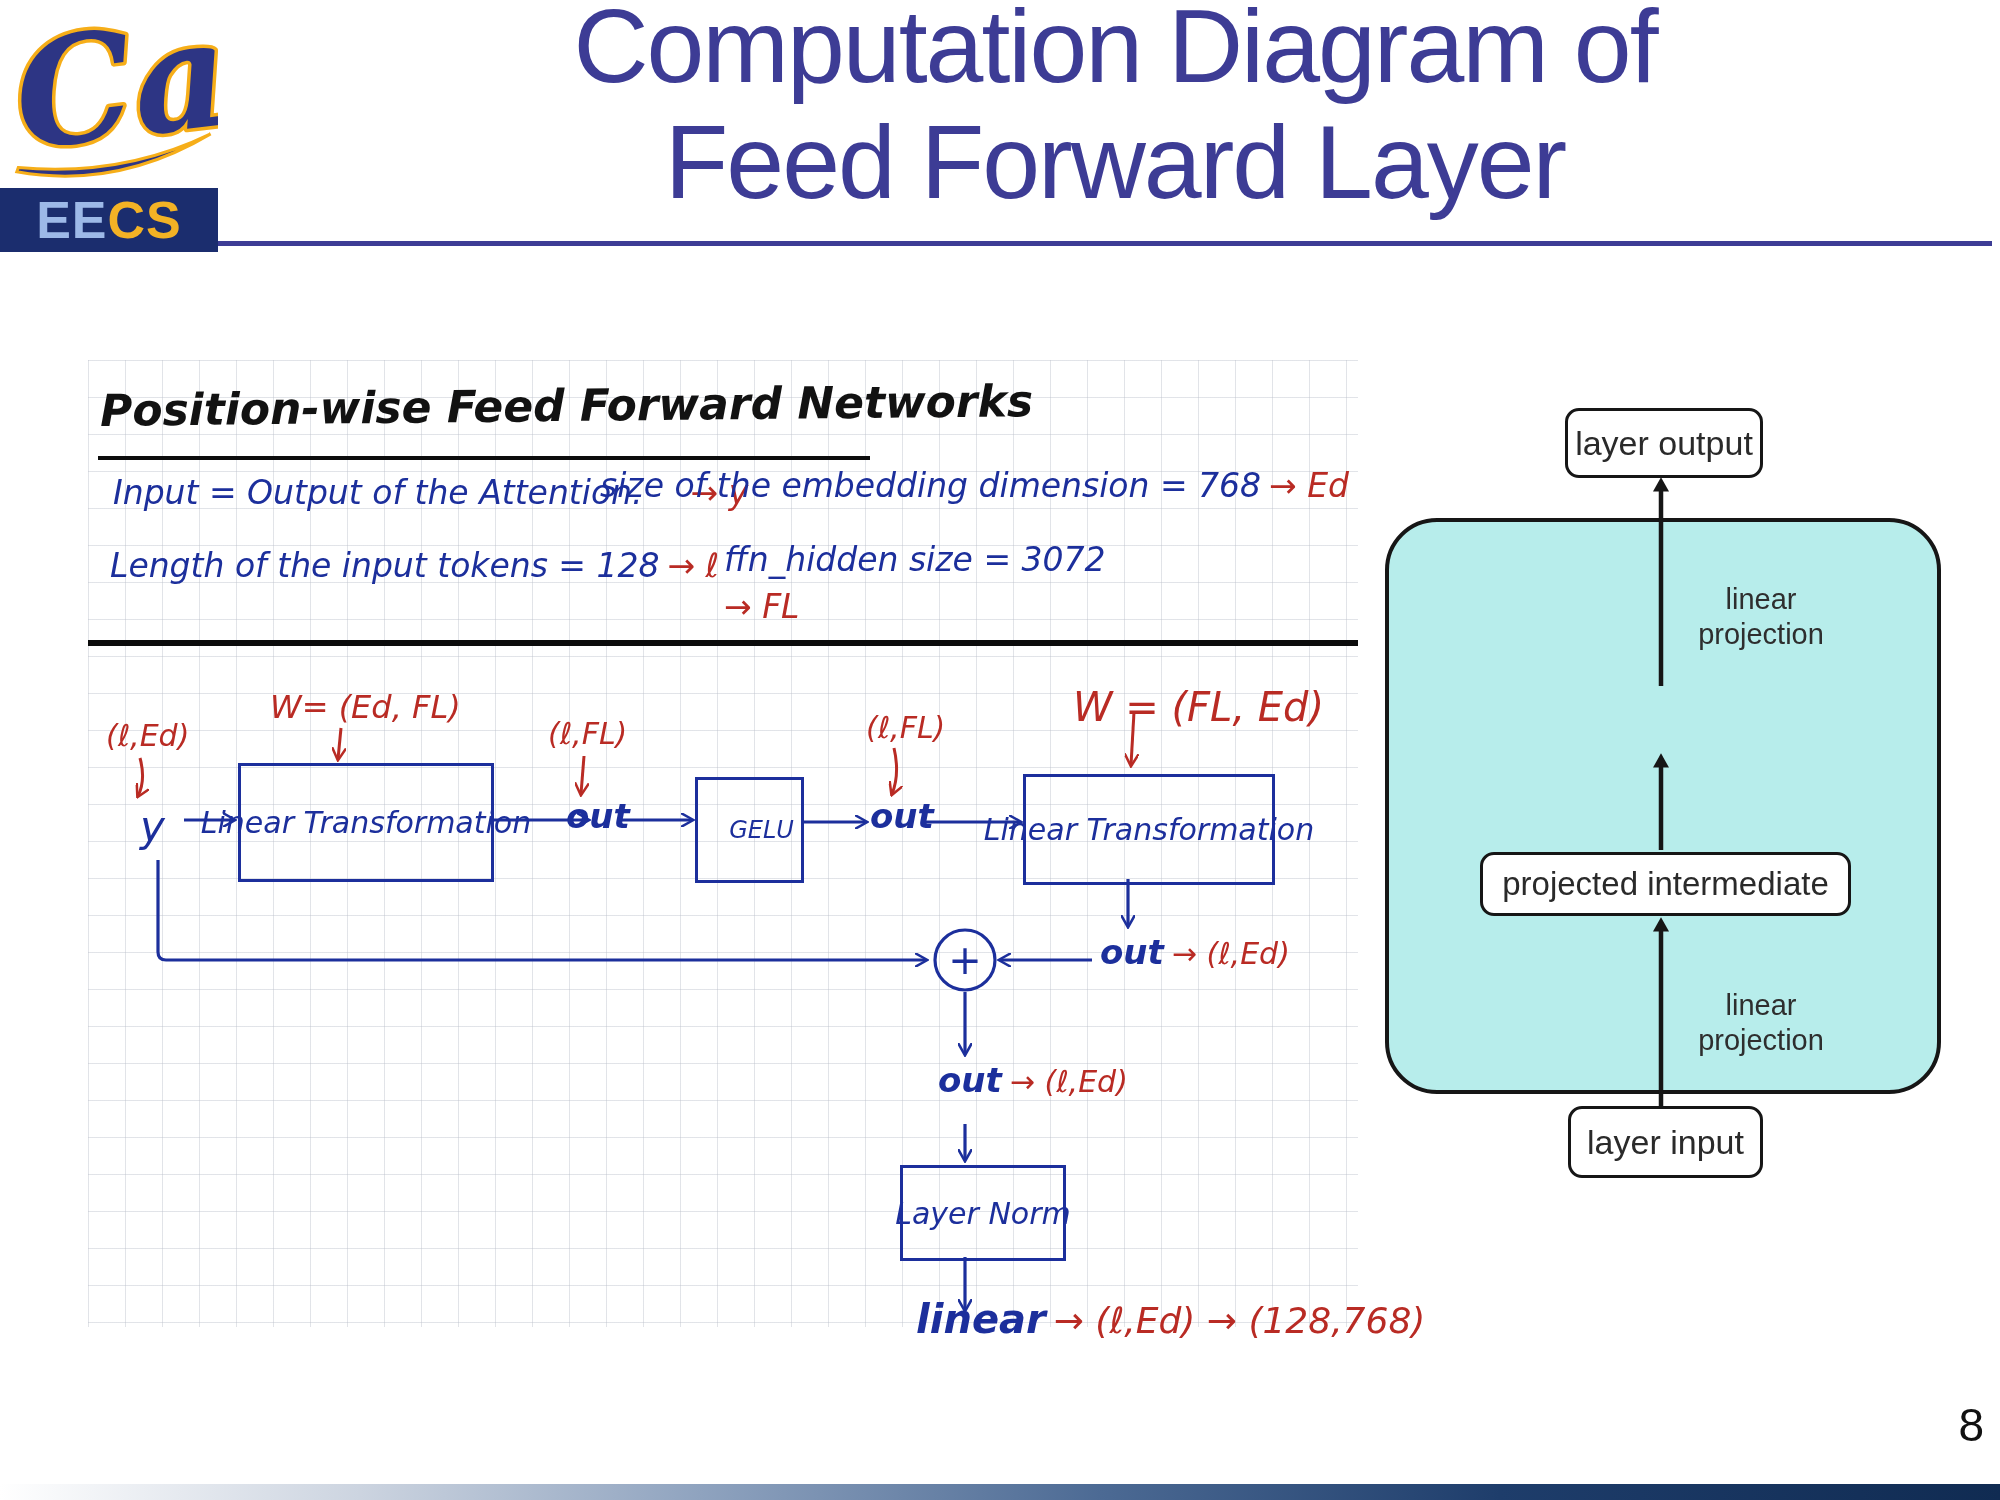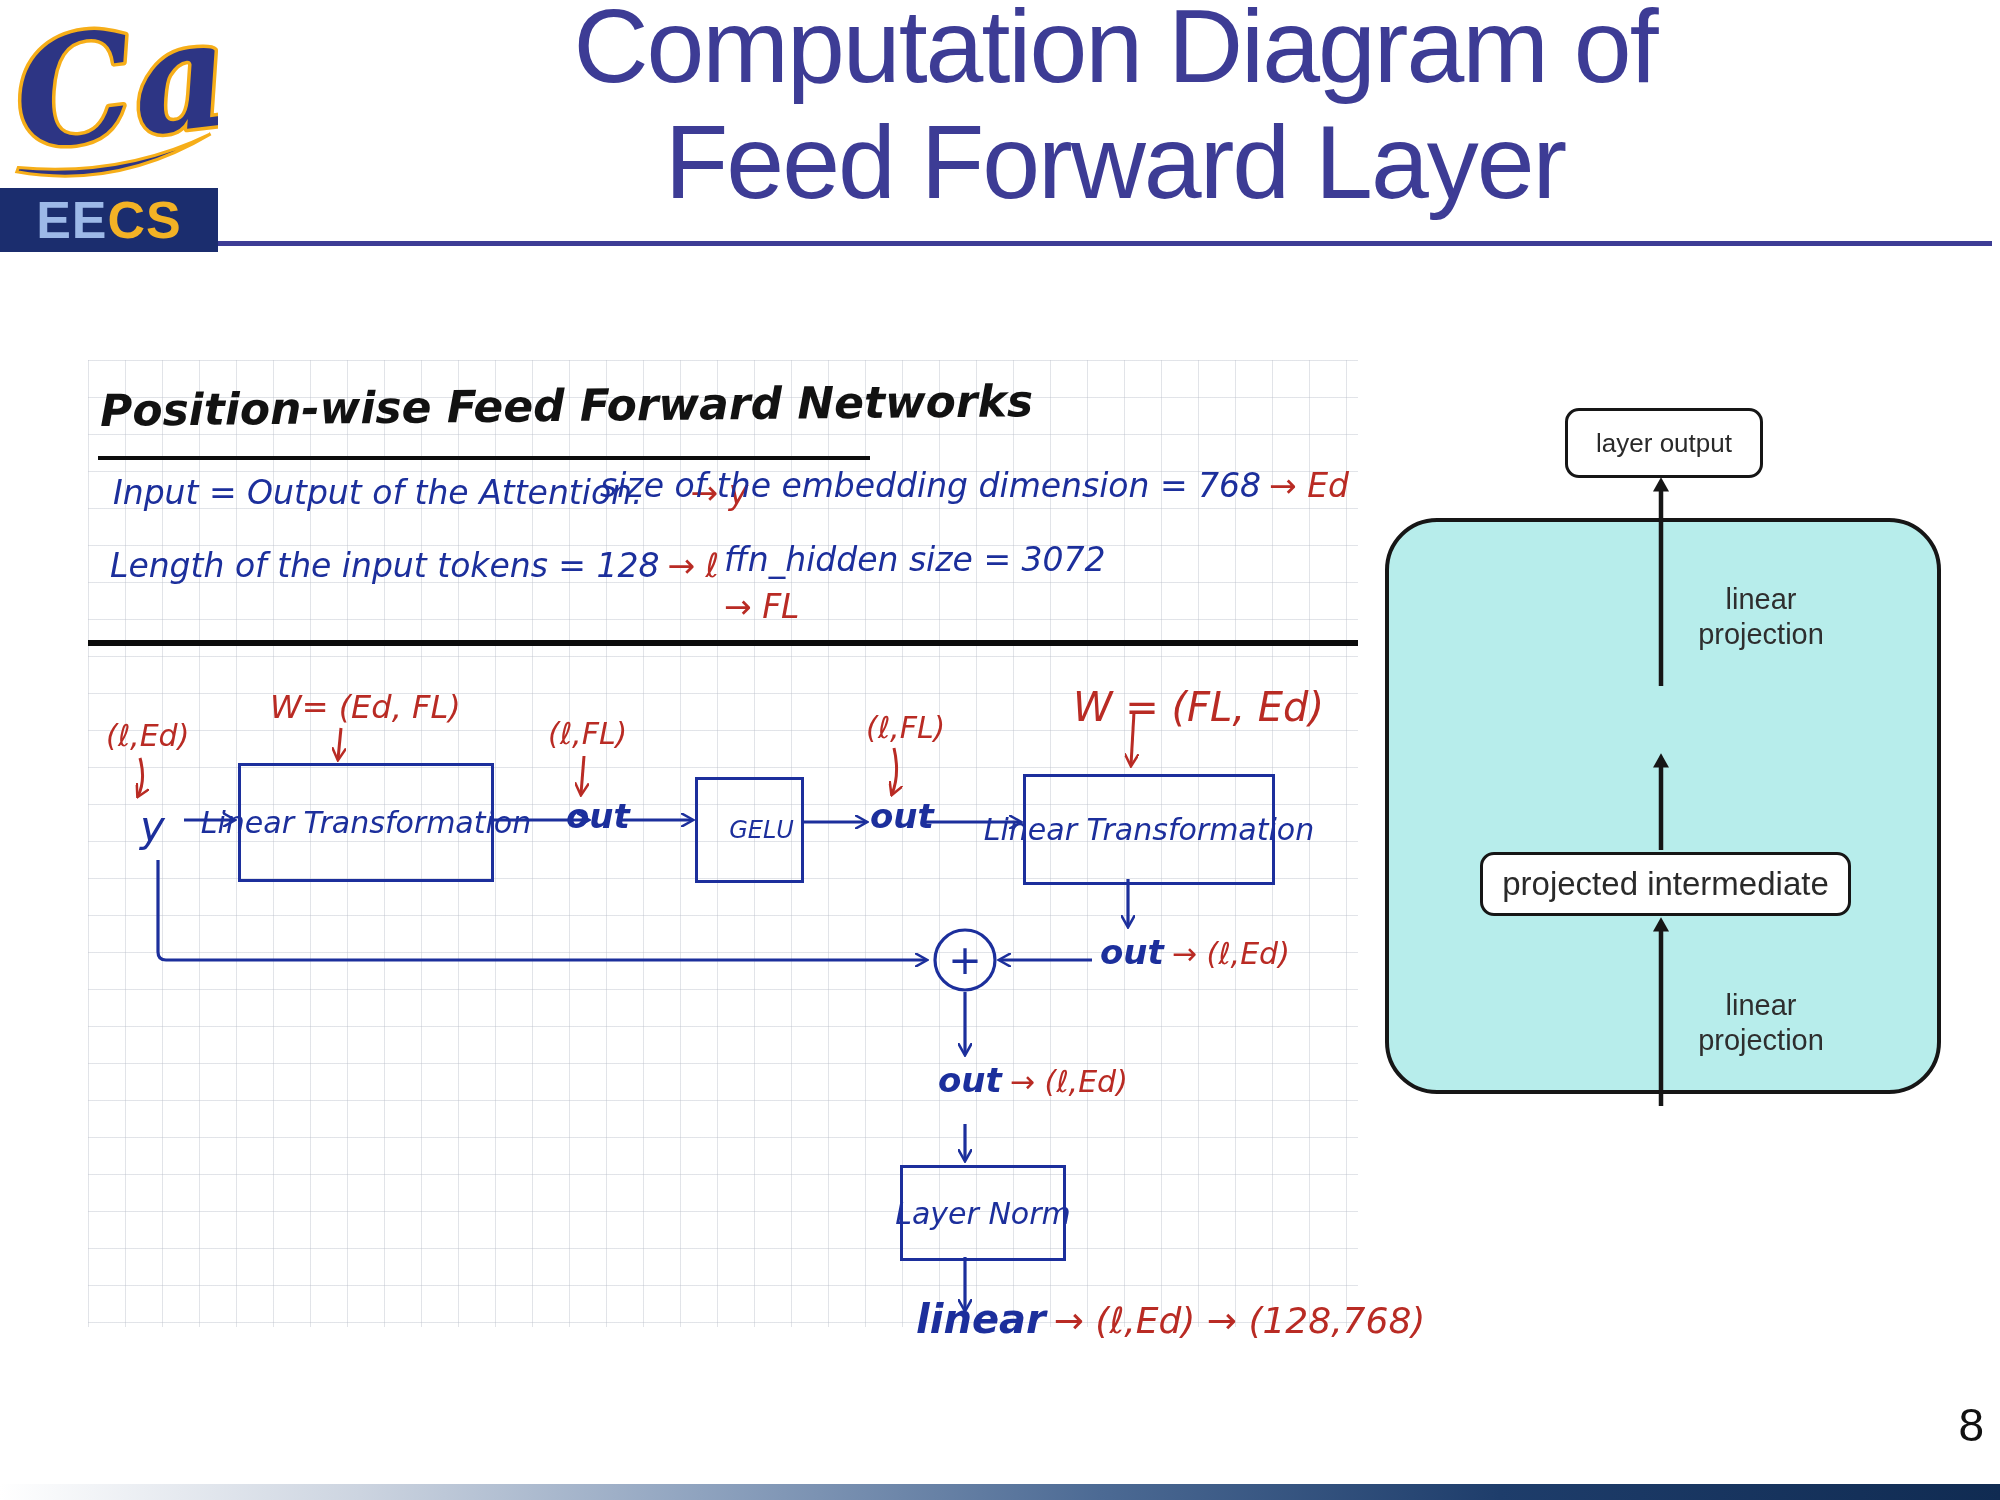--- a/index.html
+++ b/index.html
@@ -40,21 +40,21 @@
   .outlbl{font-size:34px;font-weight:600;}
   .row{display:flex;align-items:baseline;gap:8px;}
 
   #flow-svg,#block-svg{position:absolute;left:0;top:0;pointer-events:none;}
 
   
   #block{position:absolute;left:1380px;top:400px;width:565px;height:785px;}
   #cyan-rect{position:absolute;left:5px;top:118px;width:548px;height:568px;background:#b7edeb;
              border:4px solid #161616;border-radius:52px;}
   .bbox{position:absolute;background:#ffffff;border:3.5px solid #161616;border-radius:14px;
-        display:flex;align-items:center;justify-content:center;color:#2a2a2a;font-size:26px;
+        display:flex;align-items:center;justify-content:center;color:#2a2a2a;font-size:34px;
         white-space:nowrap;}
   .proj-label{position:absolute;width:170px;text-align:center;font-size:29px;color:#2e2e2e;
               line-height:1.2;}
 
   #page-number{position:absolute;right:16px;top:1398px;font-size:46px;color:#111;}
   #bottom-bar{position:absolute;left:0;top:1484px;width:2000px;height:16px;
               background:linear-gradient(90deg,#ffffff 0%,#ccd4e0 18%,#8fa3bf 35%,#4c6a94 55%,#1e3d6b 75%,#102b52 100%);}
 </style>
 </head>
 <body>
@@ -200,17 +200,20 @@
 
     <div class="proj-label" style="left:296px;top:182px;">linear projection</div>
 
 
     <div class="bbox" style="left:100px;top:452px;width:365px;height:58px;font-size:33px;">
       <span>projected intermediate</span>
     </div>
 
     <div class="proj-label" style="left:296px;top:588px;">linear projection</div>
 
+    <div class="bbox" style="left:188px;top:706px;width:189px;height:66px;">
+      <span>layer input</span>
+    </div>
   </div>
 
   <div id="page-number">8</div>
   <div id="bottom-bar"></div>
 </div>
 
 </body></html>

